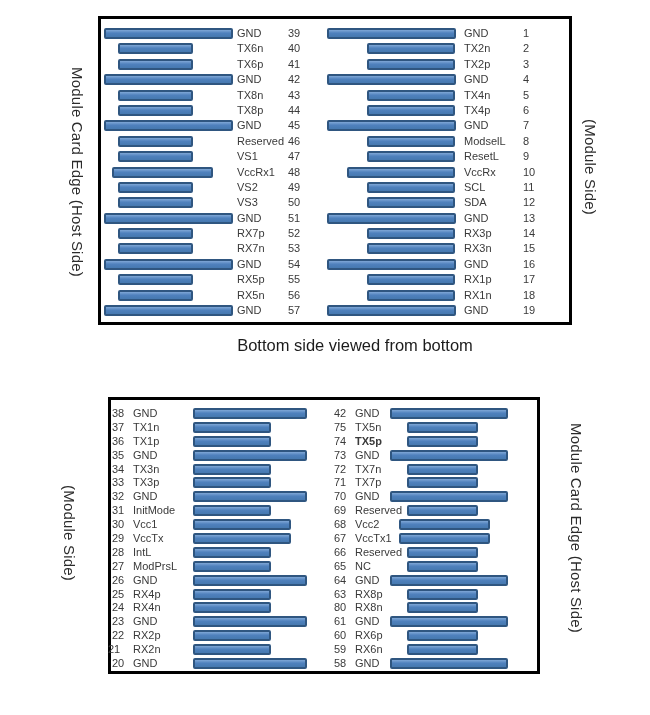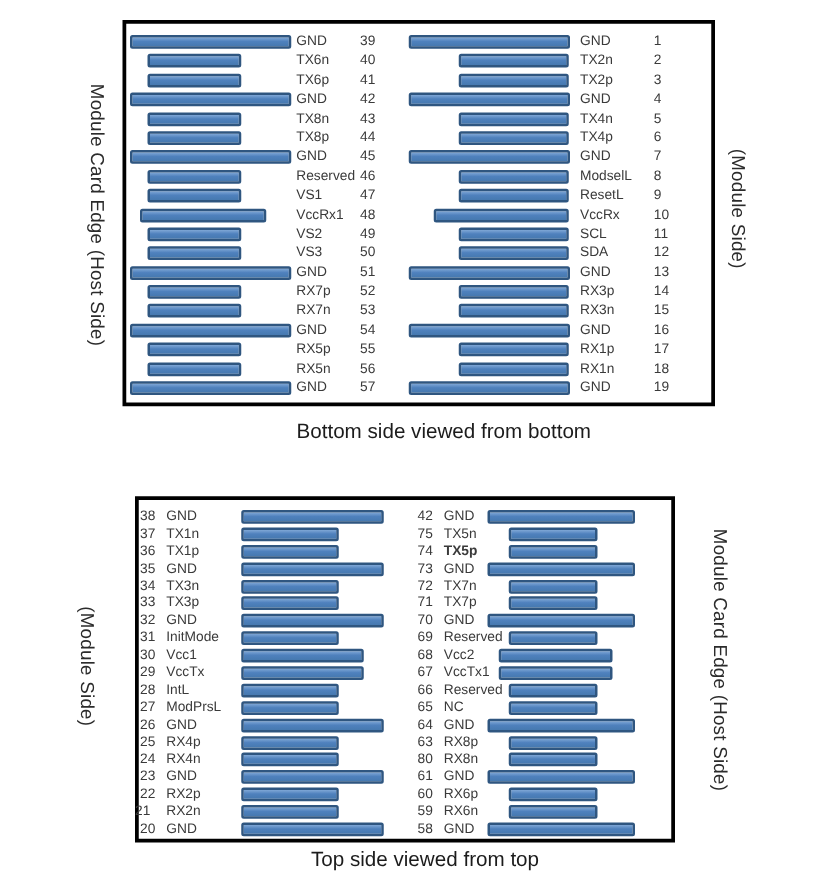--- a/index.html
+++ b/index.html
@@ -157,21 +157,20 @@
       <div class="pin-text" style="left: 464px; top: 288px;">RX1n</div>
       <div class="pin-text" style="left: 523px; top: 288px;">18</div>
       <div class="bar gnd" style="left: 327px; top: 305px; width: 129px; height: 11px;"></div>
       <div class="pin-text" style="left: 464px; top: 303px;">GND</div>
       <div class="pin-text" style="left: 523px; top: 303px;">19</div>
     </div>
 
   <div class="vlabel vl-1L">(Module Side)</div>
   <div class="box box1"></div>
   <div class="vlabel vl-1R">Module Card Edge (Host Side)</div>
-  <div class="caption cap-1">Top side viewed from top</div>
   <div>
       <div class="bar gnd" style="left: 193px; top: 408px; width: 114px; height: 11px;"></div>
       <div class="pin-text" style="left: 133px; top: 406px;">GND</div>
       <div class="pin-text" style="left: 112px; top: 406px;">38</div>
       <div class="bar sig" style="left: 193px; top: 422px; width: 78px; height: 11px;"></div>
       <div class="pin-text" style="left: 133px; top: 420px;">TX1n</div>
       <div class="pin-text" style="left: 112px; top: 420px;">37</div>
       <div class="bar sig" style="left: 193px; top: 436px; width: 78px; height: 11px;"></div>
       <div class="pin-text" style="left: 133px; top: 434px;">TX1p</div>
       <div class="pin-text" style="left: 112px; top: 434px;">36</div>

